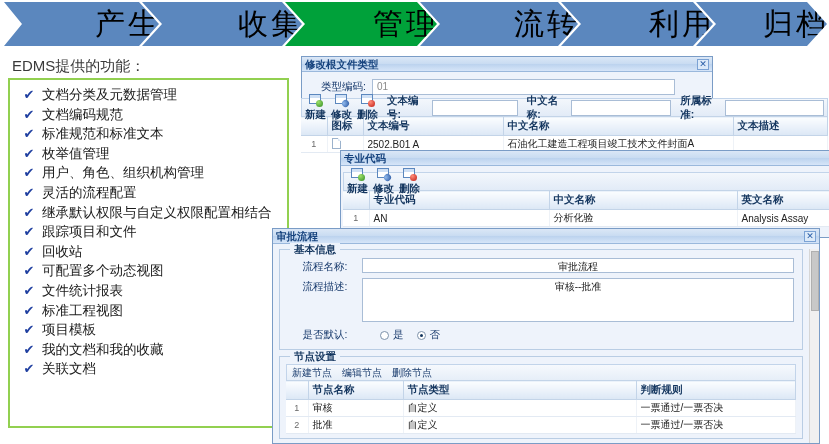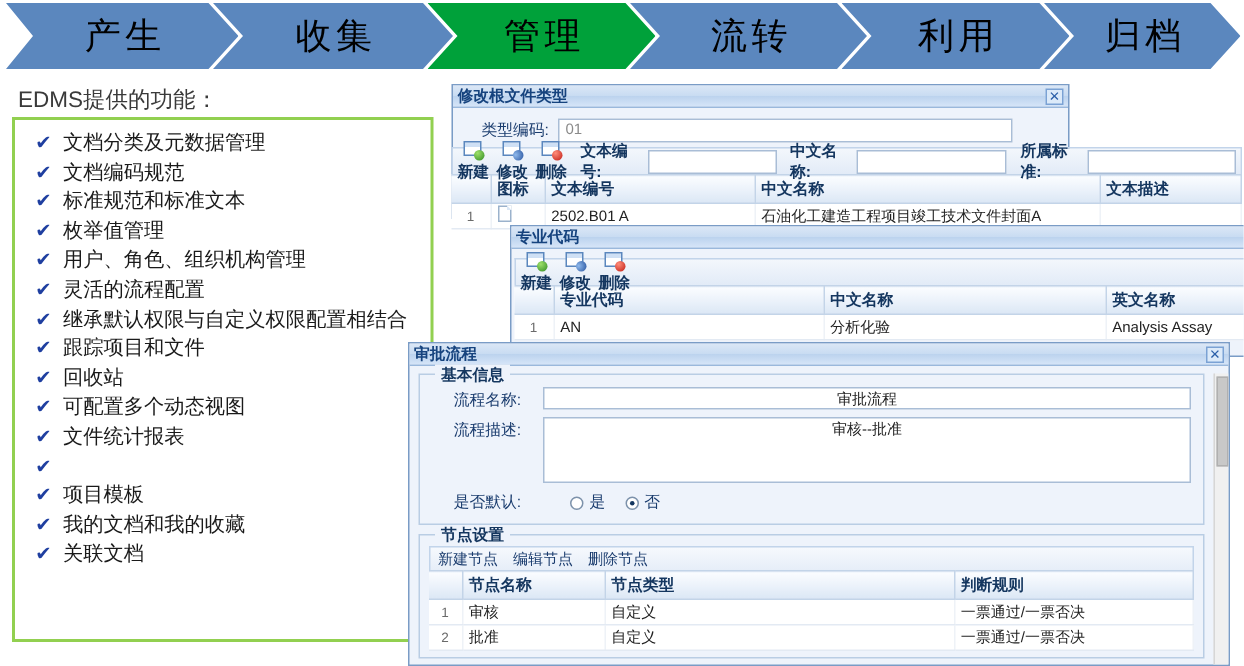--- a/index.html
+++ b/index.html
@@ -9,22 +9,22 @@
     background: #ffffff;
     font-family: "Liberation Sans", "DejaVu Sans", sans-serif;
     overflow: hidden;
   }
   #root { position: relative; width: 829px; height: 444px; background:#fff; }
 
   
   .banner { position:absolute; left:0; top:2px; width:829px; height:46px; }
   .chev {
     position:absolute; top:0; height:44px;
-    display:flex; align-items:center; justify-content:center;
-    color:#000; font-size:24px; letter-spacing:3px;
+    display:flex; align-items:center; justify-content:flex-end;
+    color:#000; font-size:30px; letter-spacing:3px;
     font-family:"Liberation Serif","DejaVu Serif",serif;
     -webkit-clip-path: polygon(0 0, calc(100% - 20px) 0, 100% 50%, calc(100% - 20px) 100%, 0 100%, 20px 50%);
     clip-path: polygon(0 0, calc(100% - 20px) 0, 100% 50%, calc(100% - 20px) 100%, 0 100%, 20px 50%);
   }
   .chev-first {
     -webkit-clip-path: polygon(0 0, calc(100% - 20px) 0, 100% 50%, calc(100% - 20px) 100%, 0 100%, 18px 50%);
     clip-path: polygon(0 0, calc(100% - 20px) 0, 100% 50%, calc(100% - 20px) 100%, 0 100%, 18px 50%);
   }
   .chev span { display:inline-block; transform: translateX(2px); }
 
@@ -216,20 +216,21 @@
         <li class="feat-item">
           <span class="feat-check">✔</span>
           <span class="feat-label">可配置多个动态视图</span>
         </li>
         <li class="feat-item">
           <span class="feat-check">✔</span>
           <span class="feat-label">文件统计报表</span>
         </li>
         <li class="feat-item">
           <span class="feat-check">✔</span>
+          <span class="feat-label">标准工程视图</span>
         </li>
         <li class="feat-item">
           <span class="feat-check">✔</span>
           <span class="feat-label">项目模板</span>
         </li>
         <li class="feat-item">
           <span class="feat-check">✔</span>
           <span class="feat-label">我的文档和我的收藏</span>
         </li>
         <li class="feat-item">

